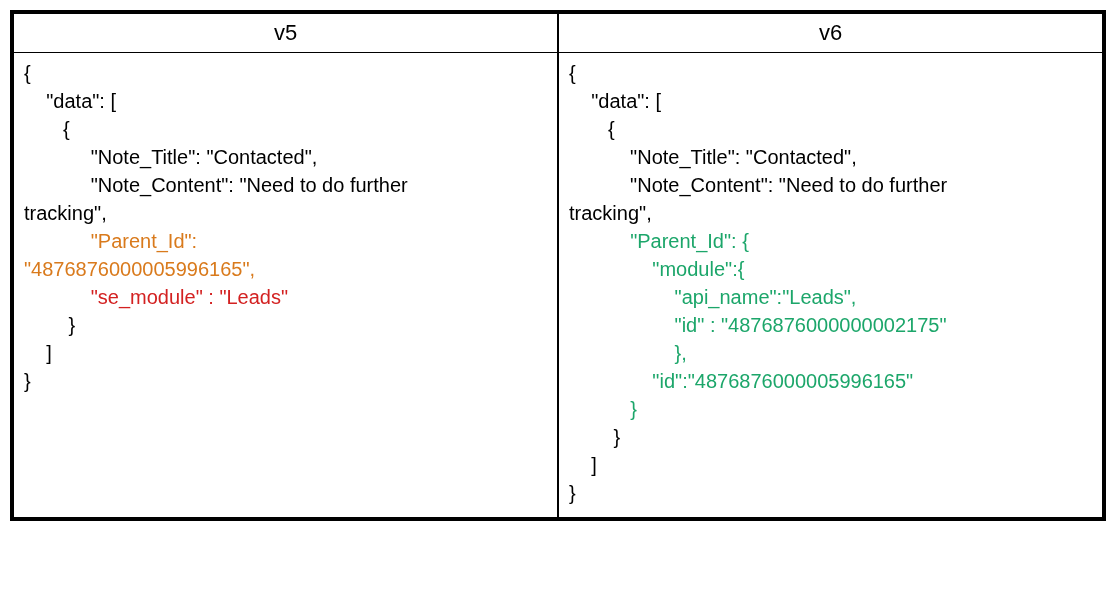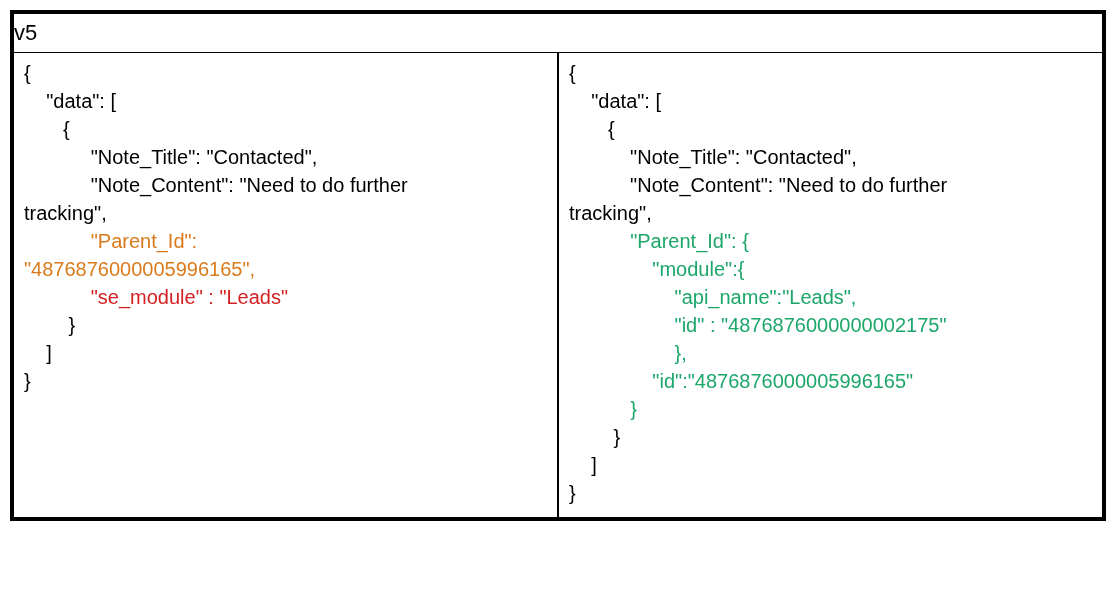--- a/index.html
+++ b/index.html
@@ -12,20 +12,21 @@
       width: 1096px;
       border: 3px solid #000;
       border-collapse: collapse;
     }
     .row {
       display: flex;
     }
     .hcell {
       flex: 1;
       border: 1.5px solid #000;
+      text-align: center;
       font-size: 22px;
       padding: 6px 0;
       font-weight: 400;
     }
     .cell {
       flex: 1;
       border: 1.5px solid #000;
       border-top: none;
       font-size: 20px;
       line-height: 1.4;
@@ -37,20 +38,21 @@
     .orange { color: #d97a1c; }
     .red { color: #d32121; }
     .green { color: #1ca66a; }
   </style>
 </head>
 <body>
 
 <div class="table">
   <div class="row">
     <div class="hcell">v5</div>
+    <div class="hcell">v6</div>
   </div>
   <div class="row">
     <div class="cell"><span>{</span>
 <span>    "data": [</span>
 <span>       {</span>
 <span>            "Note_Title": "Contacted",</span>
 <span>            "Note_Content": "Need to do further</span>
 <span>tracking",</span>
 <span>            </span><span class="orange">"Parent_Id":</span>
 <span class="orange">"4876876000005996165",</span>

